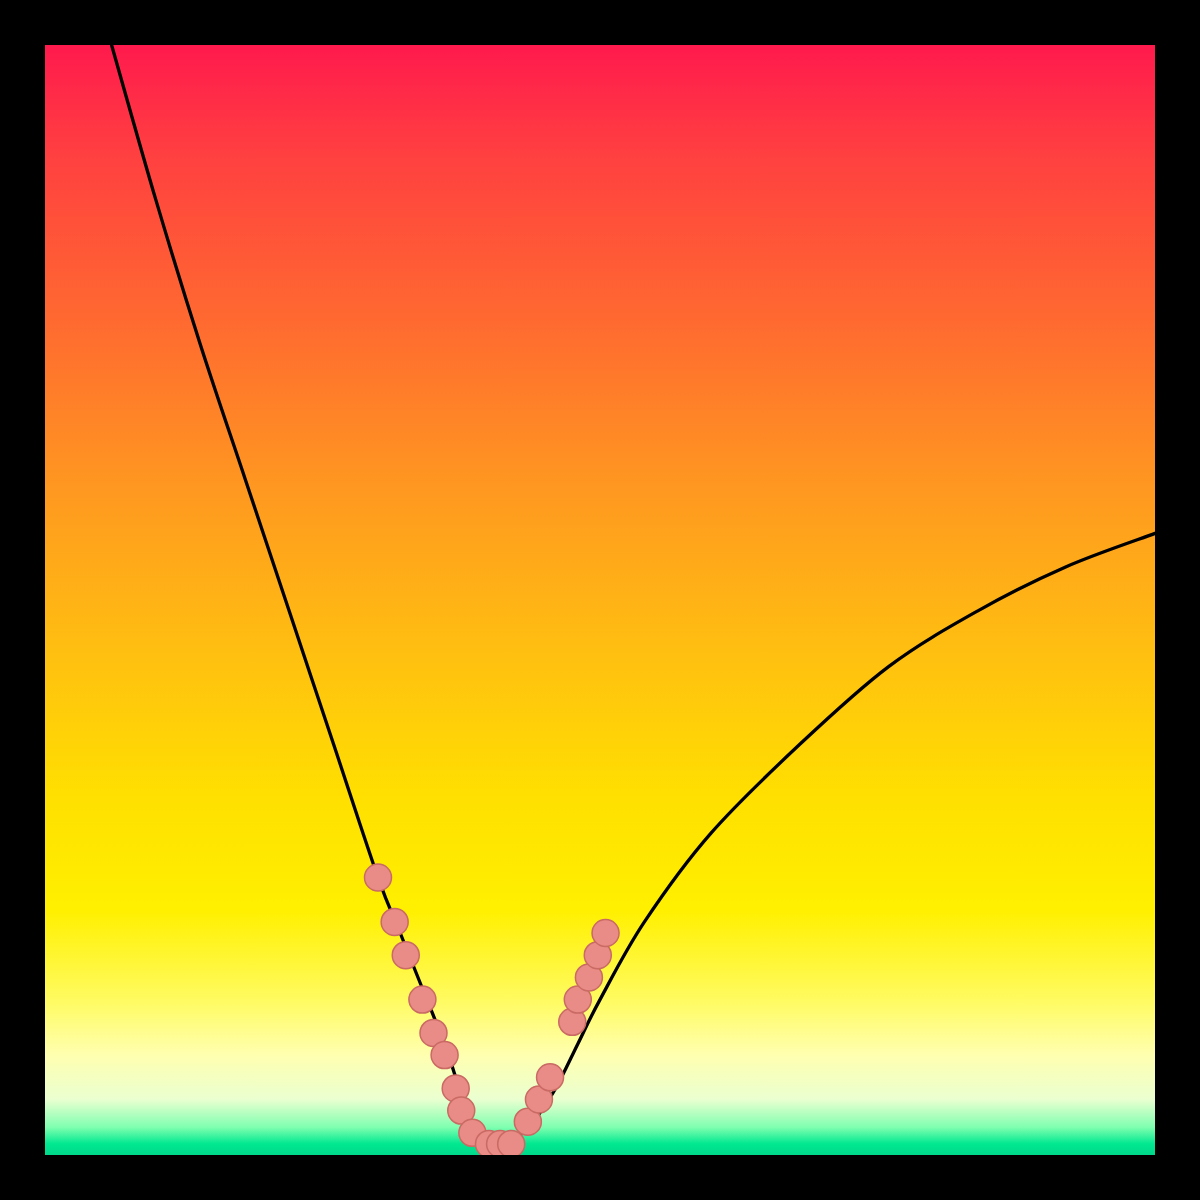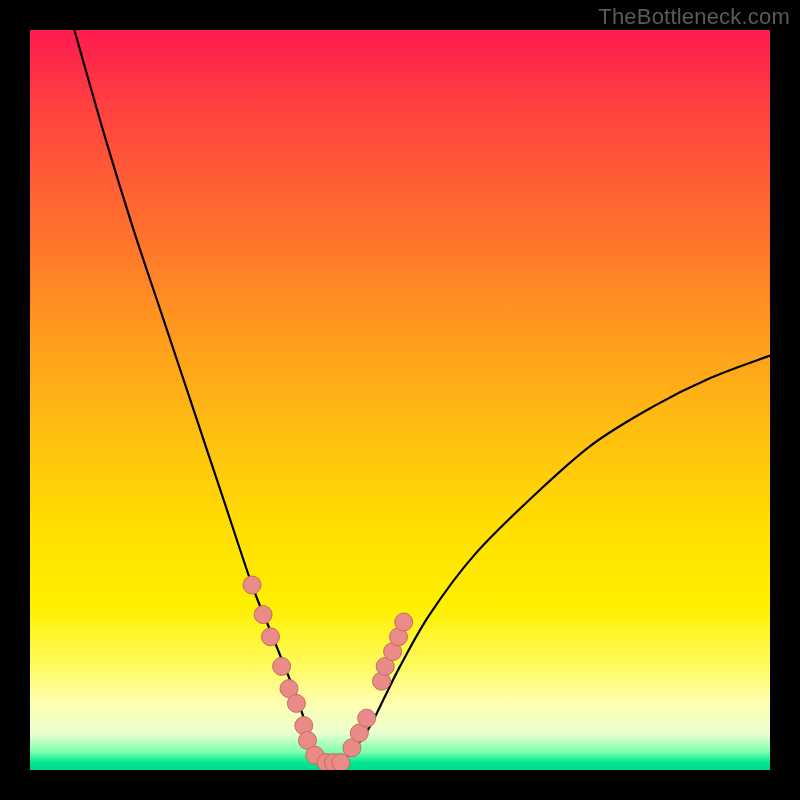--- a/index.html
+++ b/index.html
@@ -54,21 +54,20 @@
     left: 0;
     top: 0;
     width: 740px;
     height: 740px;
   }
 </style>
 </head>
 <body>
 
 <div class="frame">
-  <div class="watermark">TheBottleneck.com</div>
   <div class="plot">
     <svg class="curve" viewBox="0 0 740 740" preserveAspectRatio="none">
       <path id="curve-path" fill="none" stroke-width="2.2" stroke-linecap="round" d="M 44.40 0.00 C 49.33 17.27, 64.13 70.30, 74.00 103.60 C 83.87 136.90, 93.73 168.97, 103.60 199.80 C 113.47 230.63, 123.33 259.00, 133.20 288.60 C 143.07 318.20, 152.93 347.80, 162.80 377.40 C 172.67 407.00, 182.53 436.60, 192.40 466.20 C 202.27 495.80, 214.60 534.03, 222.00 555.00 C 229.40 575.97, 231.87 579.67, 236.80 592.00 C 241.73 604.33, 246.67 616.67, 251.60 629.00 C 256.53 641.33, 262.70 656.13, 266.40 666.00 C 270.10 675.87, 271.33 680.80, 273.80 688.20 C 276.27 695.60, 278.73 704.23, 281.20 710.40 C 283.67 716.57, 286.13 721.50, 288.60 725.20 C 291.07 728.90, 293.53 731.37, 296.00 732.60 C 298.47 733.83, 300.93 732.60, 303.40 732.60 C 305.87 732.60, 308.33 733.83, 310.80 732.60 C 313.27 731.37, 315.73 727.67, 318.20 725.20 C 320.67 722.73, 321.90 722.73, 325.60 717.80 C 329.30 712.87, 335.47 704.23, 340.40 695.60 C 345.33 686.97, 350.27 675.87, 355.20 666.00 C 360.13 656.13, 362.60 649.97, 370.00 636.40 C 377.40 622.83, 387.27 603.10, 399.60 584.60 C 411.93 566.10, 426.73 545.13, 444.00 525.40 C 461.27 505.67, 483.47 484.70, 503.20 466.20 C 522.93 447.70, 542.67 429.20, 562.40 414.40 C 582.13 399.60, 601.87 388.50, 621.60 377.40 C 641.33 366.30, 661.07 356.43, 680.80 347.80 C 700.53 339.17, 730.13 329.30, 740.00 325.60" stroke="#000000"></path>
       <g id="markers">
           <circle cx="222.00" cy="555.00" r="9" fill="#e98b86" stroke="#c96a64" stroke-width="1"></circle>
           <circle cx="233.10" cy="584.60" r="9" fill="#e98b86" stroke="#c96a64" stroke-width="1"></circle>
           <circle cx="240.50" cy="606.80" r="9" fill="#e98b86" stroke="#c96a64" stroke-width="1"></circle>
           <circle cx="251.60" cy="636.40" r="9" fill="#e98b86" stroke="#c96a64" stroke-width="1"></circle>
           <circle cx="259.00" cy="658.60" r="9" fill="#e98b86" stroke="#c96a64" stroke-width="1"></circle>
           <circle cx="266.40" cy="673.40" r="9" fill="#e98b86" stroke="#c96a64" stroke-width="1"></circle>

